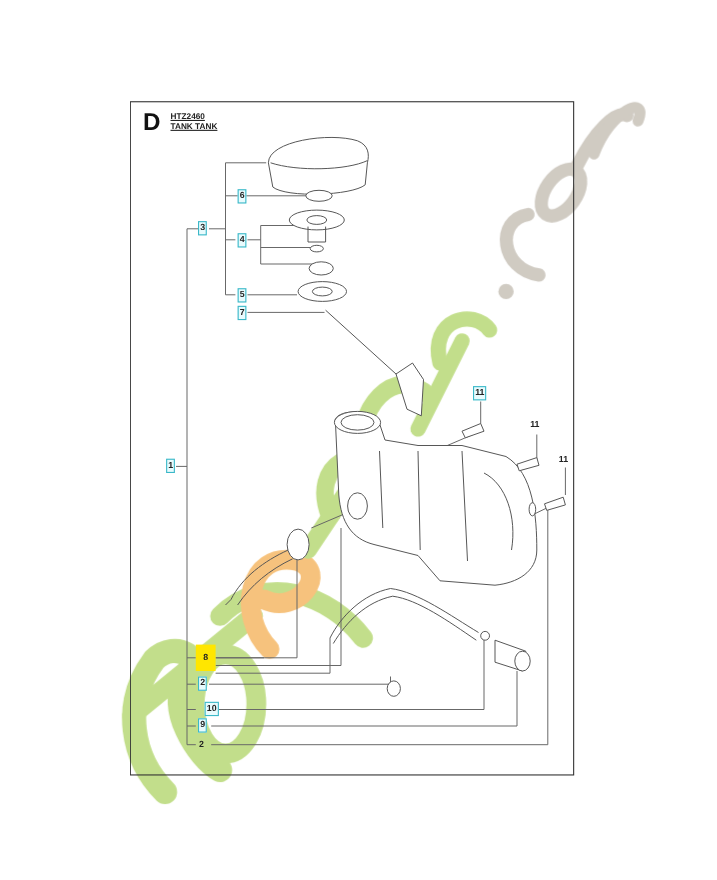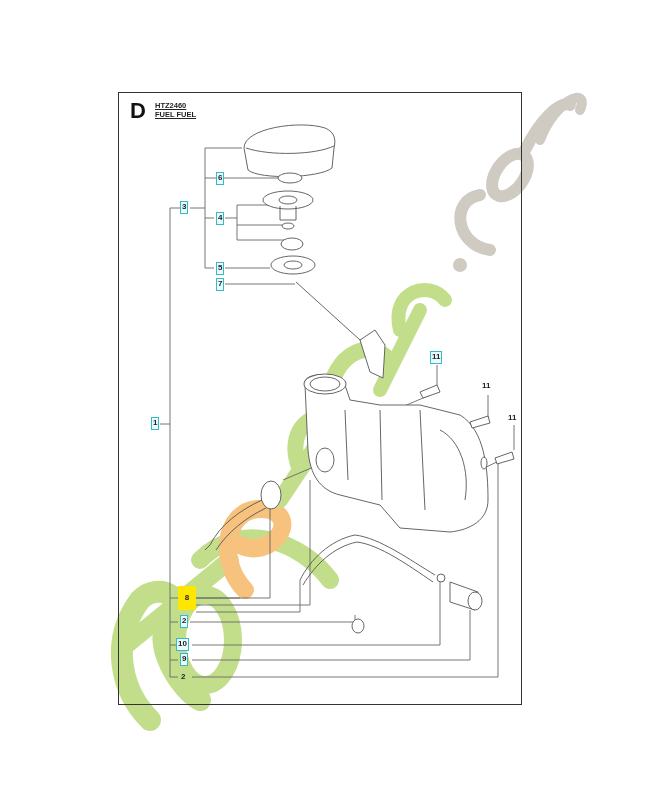--- a/index.html
+++ b/index.html
@@ -91,29 +91,29 @@
     <ellipse cx="475" cy="601" rx="7" ry="9"></ellipse>
 
     <ellipse cx="358" cy="626" rx="6" ry="7"></ellipse>
   </g>
 </svg>
 
 <div class="frame"></div>
 <div class="sec-letter">D</div>
 <div class="sec-code">
   <div>HTZ2460</div>
-  <div>FUEL FUEL</div>
+  <div>TANK TANK</div>
 </div>
 
 <div class="callout boxed" style="left:180px;top:201px;">3</div>
 <div class="callout boxed" style="left:216px;top:172px;">6</div>
 <div class="callout boxed" style="left:216px;top:212px;">4</div>
 <div class="callout boxed" style="left:216px;top:262px;">5</div>
 <div class="callout boxed" style="left:216px;top:278px;">7</div>
 <div class="callout boxed" style="left:151px;top:417px;">1</div>
 <div class="callout boxed" style="left:430px;top:351px;">11</div>
 <div class="callout plain" style="left:482px;top:380px;">11</div>
 <div class="callout plain" style="left:508px;top:412px;">11</div>
 <div class="callout hl" style="left:178px;top:586px;">8</div>
 <div class="callout boxed" style="left:180px;top:615px;">2</div>
-<div class="callout boxed" style="left:176px;top:638px;">10</div>
+<div class="callout boxed" style="left:186px;top:638px;">10</div>
 <div class="callout boxed" style="left:180px;top:653px;">9</div>
 <div class="callout plain" style="left:181px;top:671px;">2</div>
 
 </body></html>

